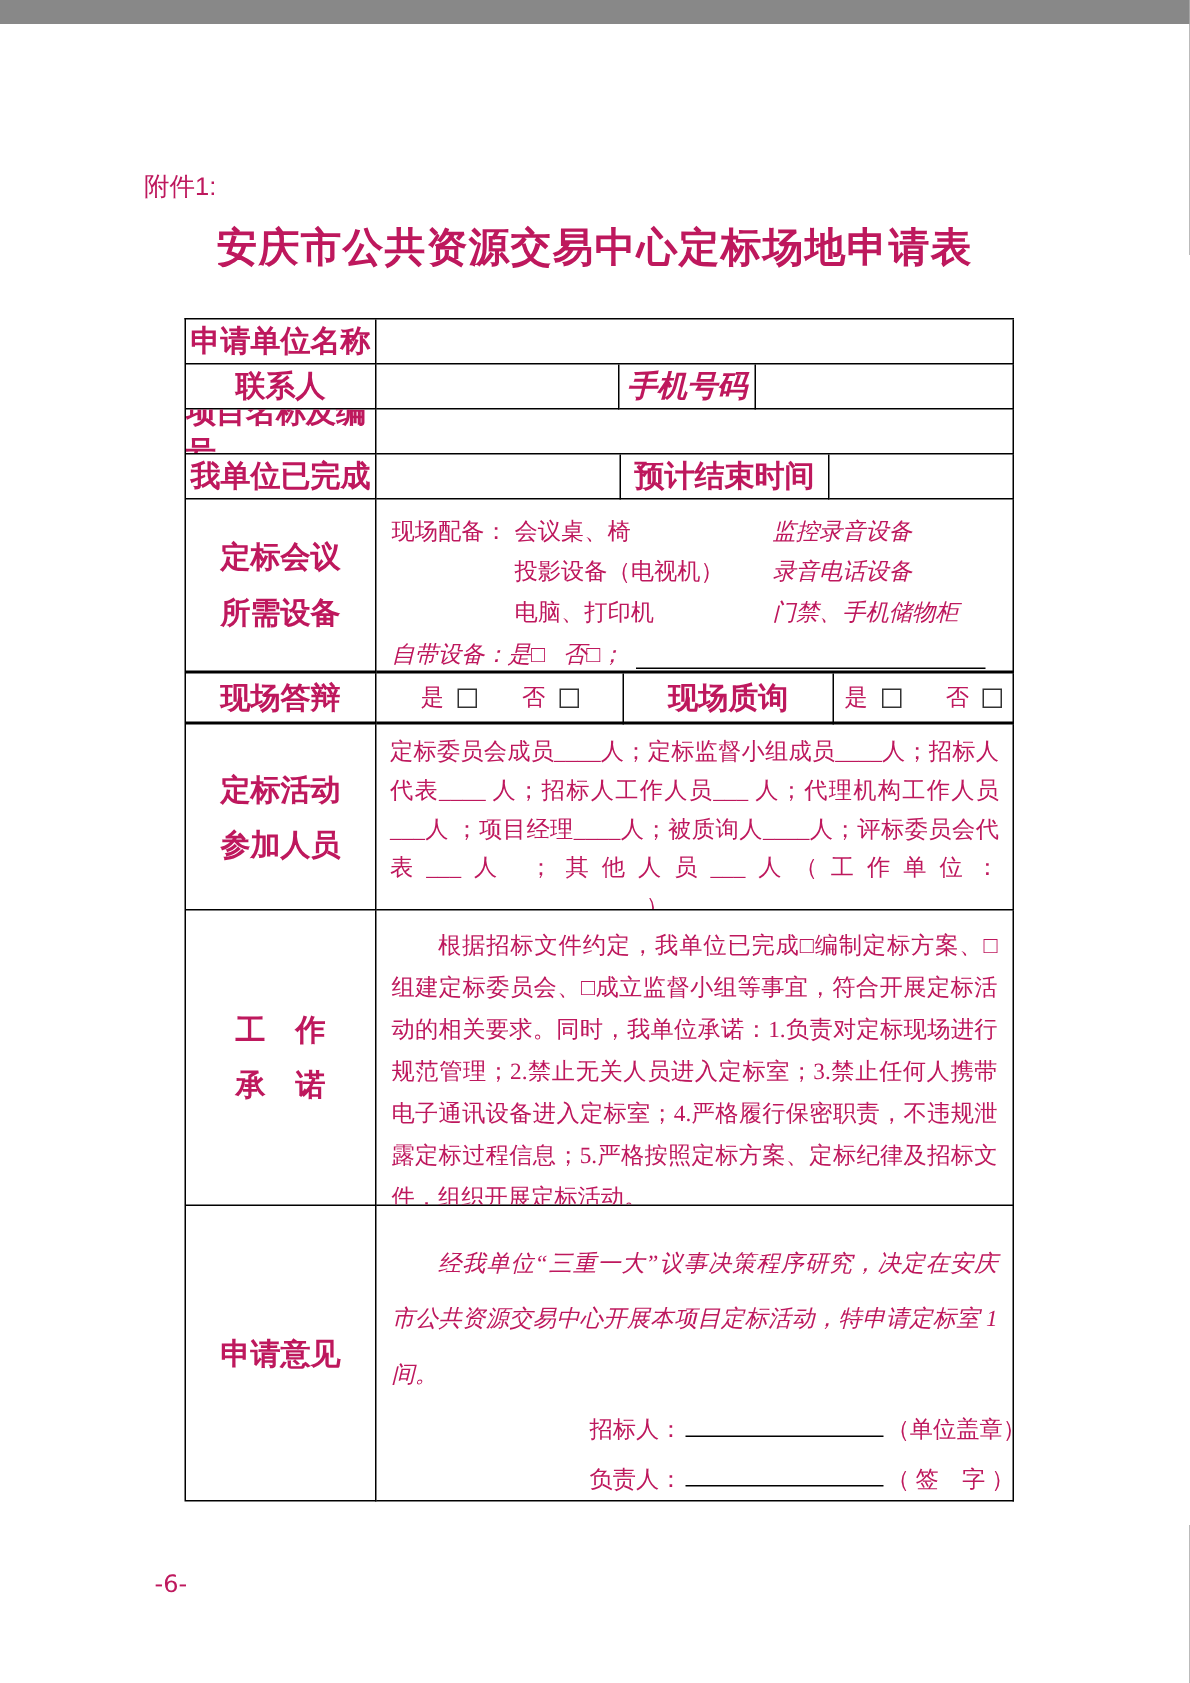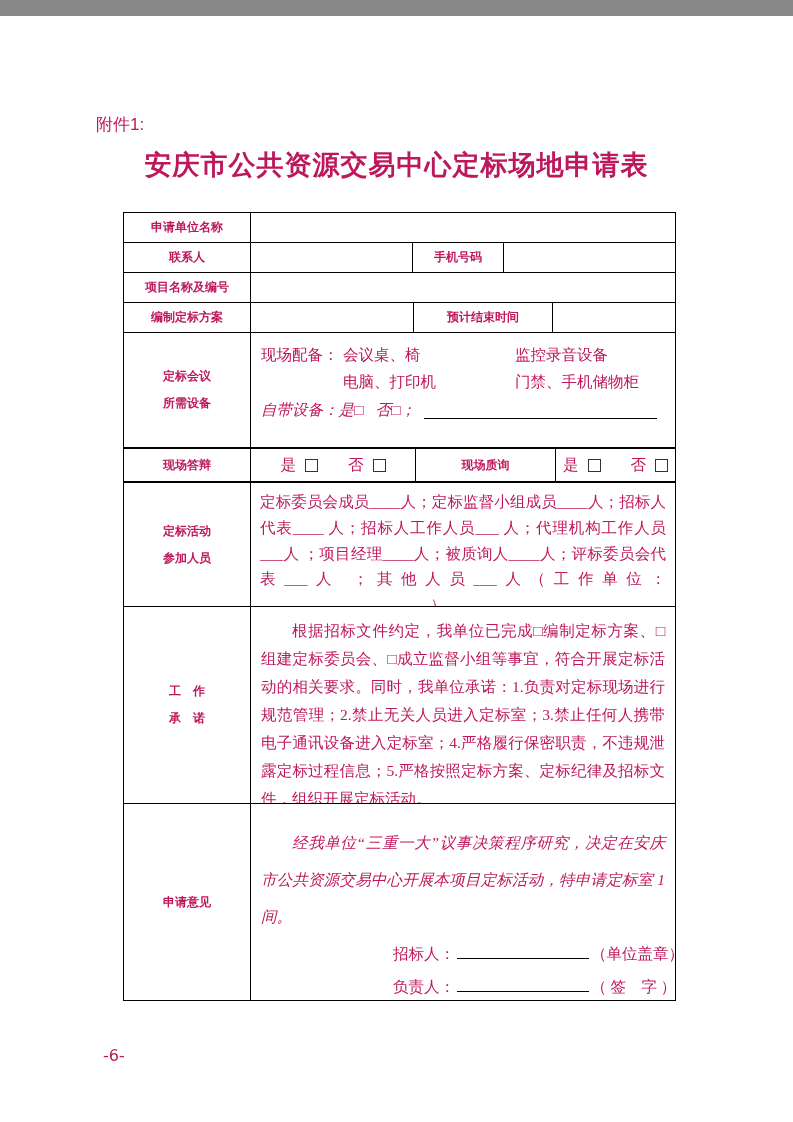--- a/index.html
+++ b/index.html
@@ -22,37 +22,37 @@
   .tr { display:flex; width:100%; }
   .td { border-right:1.5px solid #000; border-bottom:1.5px solid #000;
     overflow:hidden; }
   .tr.thick-bottom .td { border-bottom:2.5px solid #000; }
 
   .h30 { height:30px; } .h116 { height:116px; } .h34 { height:34px; }
   .h102 { height:124px; } .h197 { height:197px; }
 
   .w-label { width:127px; }
   .w-rest  { flex:1; }
-  .w162 { width:162px; } .w91  { width:91px; }
+  .w162 { width:162px; } .w91  { width:91px;font-style:italic; }
   .w163 { width:163px; } .w139 { width:139px; }
   .w165 { width:165px; } .w140 { width:140px; }
 
   .label { display:flex; align-items:center; justify-content:center;
     font-family:"Liberation Sans","DejaVu Sans",sans-serif;
-    font-weight:bold; font-size:12px; }
+    font-weight:bold; font-size:20px; }
   .label2 { flex-direction:column; gap:10px; }
 
   .value { }
   .content { font-size:15.5px; }
 
   
   .equip { padding:8px 10px 0 10px; font-size:15.5px; }
   .eq-row { display:grid; grid-template-columns:82px 172px auto; line-height:27px; }
   .eq-row .c1 { grid-column:2; }
-  .eq-row .c2 { grid-column:3; }
+  .eq-row .c2 { grid-column:3;font-style:italic; }
   .eq-own { display:flex; align-items:flex-end; line-height:27px; margin-top:1px;font-style:italic; }
   .uline { display:inline-block; border-bottom:1.2px solid #000; height:20px; }
   .eq-own .uline { flex:1; margin:0 8px 4px 8px; }
 
   
   .opt-cell { display:flex; align-items:center; justify-content:center;
     font-size:15.5px; gap:9px; }
   .cbx { display:inline-block; width:13px; height:13px;
     border:1.4px solid #333; background:#fff; }
   .gap-wide { display:inline-block; width:12px; }
@@ -94,37 +94,41 @@
       <div class="td w91 label">手机号码</div>
       <div class="td w-rest value"></div>
     </div>
 
     <div class="tr h30">
       <div class="td w-label label">项目名称及编号</div>
       <div class="td w-rest value"></div>
     </div>
 
     <div class="tr h30">
-      <div class="td w-label label">编制定标方案</div>
+      <div class="td w-label label">我单位已完成</div>
       <div class="td w163 value"></div>
       <div class="td w139 label">预计结束时间</div>
       <div class="td w-rest value"></div>
     </div>
 
     <div class="tr h116 thick-bottom">
       <div class="td w-label label label2">
         <span>定标会议</span>
         <span>所需设备</span>
       </div>
       <div class="td w-rest content">
         <div class="equip">
           <div class="eq-row">
             <span>现场配备：</span>
             <span class="c1">会议桌、椅</span>
             <span class="c2">监控录音设备</span>
+          </div>
+          <div class="eq-row">
+            <span class="c1">投影设备（电视机）</span>
+            <span class="c2">录音电话设备</span>
           </div>
           <div class="eq-row">
             <span class="c1">电脑、打印机</span>
             <span class="c2">门禁、手机储物柜</span>
           </div>
           <div class="eq-own">
             <span>自带设备：</span>
             <span>是□</span>
             <span class="gap-wide"></span>
             <span>否□；</span>

